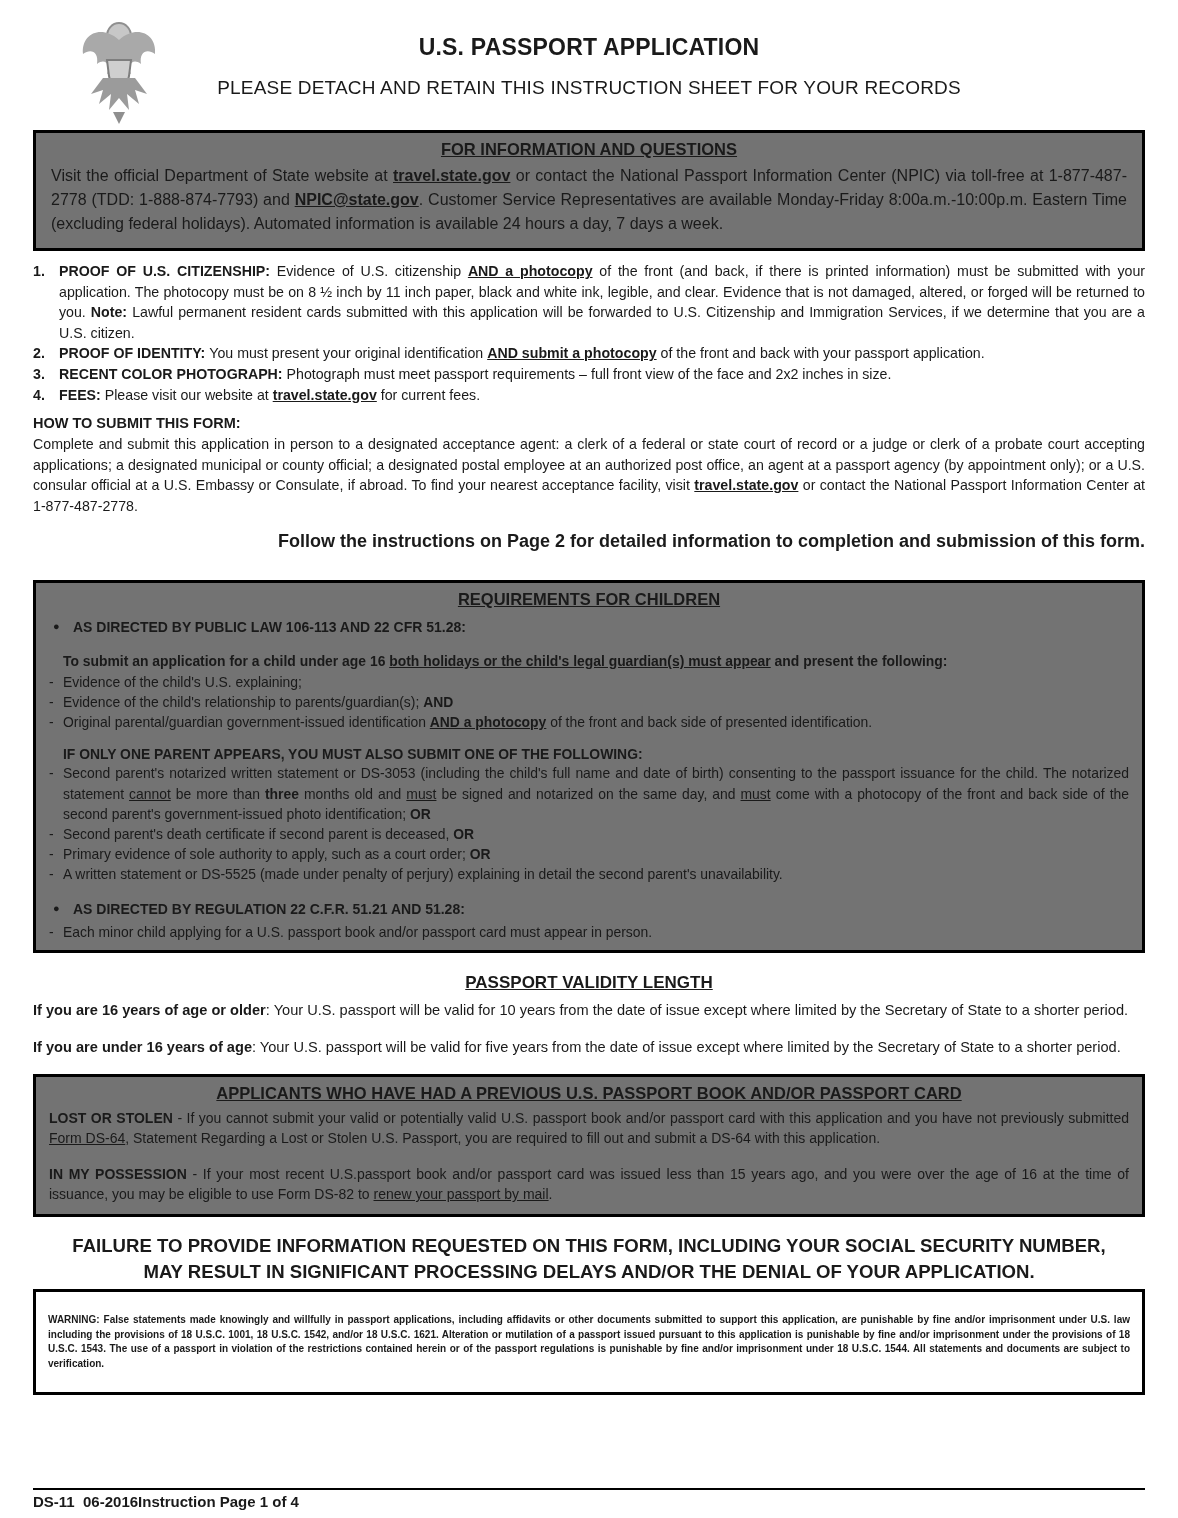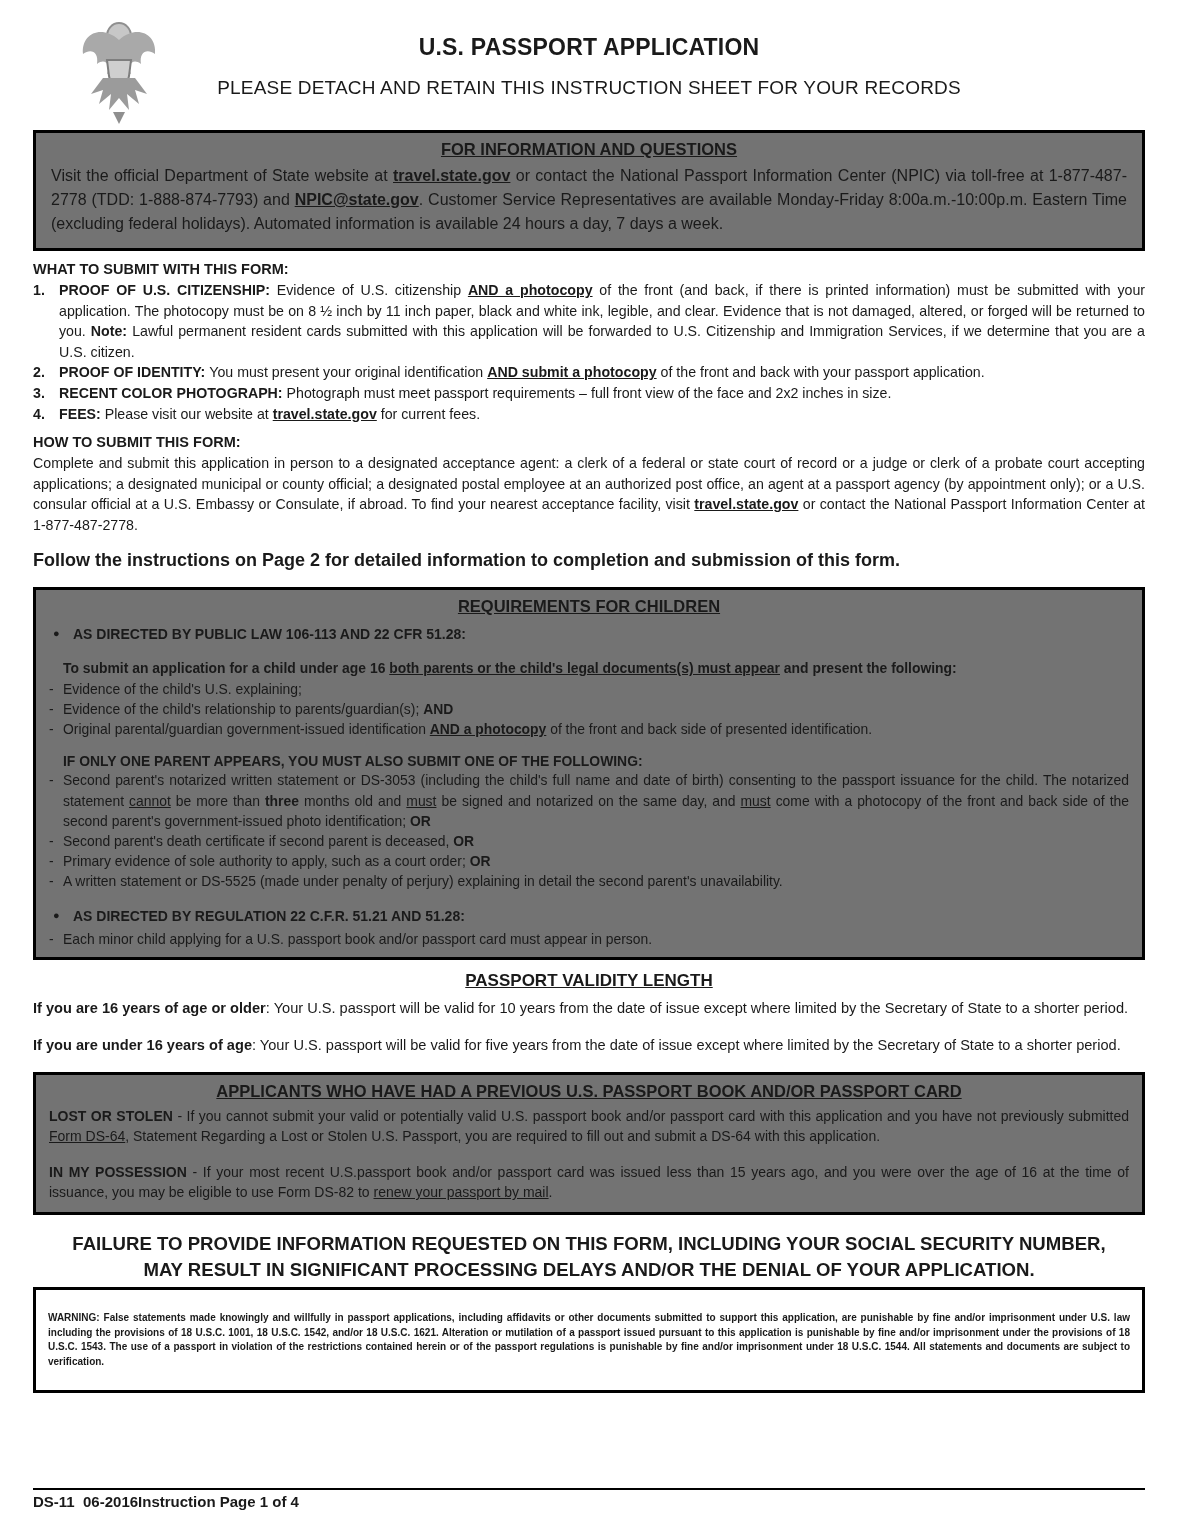--- a/index.html
+++ b/index.html
@@ -19,32 +19,32 @@
   .box-title{text-align:center;font-weight:bold;font-size:16.5px;margin:2px 0 5px 0;}
   .info-body{font-size:16px;line-height:1.5;margin:2px 2px 4px 2px;}
   
   .sec{margin-top:10px;}
   .sec-head{font-weight:bold;font-size:14.5px;margin:0 0 3px 0;}
   .list .li{display:flex;align-items:flex-start;font-size:14.2px;line-height:1.45;}
   .list .m{flex:0 0 26px;font-weight:bold;}
   .list.dash .m{flex:0 0 14px;font-weight:normal;}
   .list .li-text{flex:1;}
   .body-par{font-size:14.2px;line-height:1.45;margin:0;}
-  .follow{font-weight:bold;font-size:18px;text-align:left;margin:14px 0 16px 0;}
+  .follow{font-weight:bold;font-size:18px;text-align:right;margin:14px 0 28px 0;}
   
   .children .box-title{margin-bottom:8px;}
   .bullet-row{display:flex;align-items:flex-start;font-size:14px;line-height:1.45;margin:2px 0;}
   .bullet-row .bm{flex:0 0 20px;padding-left:4px;font-size:11px;line-height:1.8;}
   .bullet-row .bh{flex:1;font-weight:bold;}
   .children .intro{font-size:13.9px;line-height:1.45;margin:14px 0 1px 14px;font-weight:bold;}
   .children .list .li{font-size:13.9px;line-height:1.45;}
   .one-parent-head{font-weight:bold;font-size:13.9px;margin:14px 0 1px 14px;}
   .reg-gap{margin-top:15px;}
   
-  .validity{margin-top:9px;}
+  .validity{margin-top:18px;}
   .validity .box-title{font-size:17px;margin-bottom:7px;}
   .validity p{font-size:14.6px;line-height:1.45;margin:0 0 16px 0;}
   
   .prev-box p{font-size:14px;line-height:1.45;margin:0 0 15px 0;}
   .prev-box p:last-child{margin-bottom:2px;}
   
   .failure{font-weight:bold;font-size:18.6px;text-align:center;line-height:1.4;margin:16px 26px 4px 26px;}
   
   .warn-box{border:3px solid #000;padding:21px 12px;font-weight:bold;font-size:10px;line-height:1.45;}
   
@@ -71,21 +71,20 @@
       <div class="hdr-sub">PLEASE DETACH AND RETAIN THIS INSTRUCTION SHEET FOR YOUR RECORDS</div>
     </div>
   </div>
 
   <section class="tan-box">
     <div class="box-title"><span class="u">FOR INFORMATION AND QUESTIONS</span></div>
     <p class="info-body just"><span>Visit the official Department of State website at </span><span class="b u">travel.state.gov</span><span> or contact the National Passport Information Center (NPIC) via toll-free at 1-877-487-2778 (TDD: 1-888-874-7793) and </span><span class="b u">NPIC@state.gov</span><span>.  Customer Service Representatives are available Monday-Friday 8:00a.m.-10:00p.m. Eastern Time (excluding federal holidays). Automated information is available 24 hours a day, 7 days a week.</span></p>
   </section>
 
   <section class="sec">
-    <div class="sec-head">WHAT TO SUBMIT WITH THIS FORM:</div>
     <div class="list numbered">
 
         <div class="li">
           <span class="m">1.</span>
           <span class="li-text just"><span class="b">PROOF OF U.S. CITIZENSHIP: </span><span>Evidence of U.S. citizenship </span><span class="b u">AND a photocopy</span><span> of the front (and back, if there is printed information) must be submitted with your application. The photocopy must be on 8 ½ inch by 11 inch paper, black and white ink, legible, and clear. Evidence that is not damaged, altered, or forged will be returned to you. </span><span class="b">Note:</span><span> Lawful permanent resident cards submitted with this application will be forwarded to U.S. Citizenship and Immigration Services, if we determine that you are a U.S. citizen.</span></span>
         </div>
 
         <div class="li">
           <span class="m">2.</span>
           <span class="li-text just"><span class="b">PROOF OF IDENTITY: </span><span>You must present your original identification </span><span class="b u">AND submit a photocopy</span><span> of the front and back with your passport application.</span></span>
@@ -111,21 +110,21 @@
   <p class="follow">Follow the instructions on Page 2 for detailed information to completion and submission of this form.</p>
 
   <section class="tan-box children">
     <div class="box-title"><span class="u">REQUIREMENTS FOR CHILDREN</span></div>
 
     <div class="bullet-row">
       <span class="bm">●</span>
       <span class="bh">AS DIRECTED BY PUBLIC LAW 106-113 AND 22 CFR 51.28:</span>
     </div>
 
-    <p class="intro"><span class="b">To submit an application for a child under age 16 </span><span class="b u">both parents or the child's legal documents(s) must appear</span><span class="b"> and present the following:</span></p>
+    <p class="intro"><span class="b">To submit an application for a child under age 16 </span><span class="b u">both holidays or the child's legal guardian(s) must appear</span><span class="b"> and present the following:</span></p>
     <div class="list dash">
 
         <div class="li">
           <span class="m">-</span>
           <span class="li-text"><span>Evidence of the child's U.S. explaining;</span></span>
         </div>
 
         <div class="li">
           <span class="m">-</span>
           <span class="li-text"><span>Evidence of the child's relationship to parents/guardian(s); </span><span class="b">AND</span></span>

